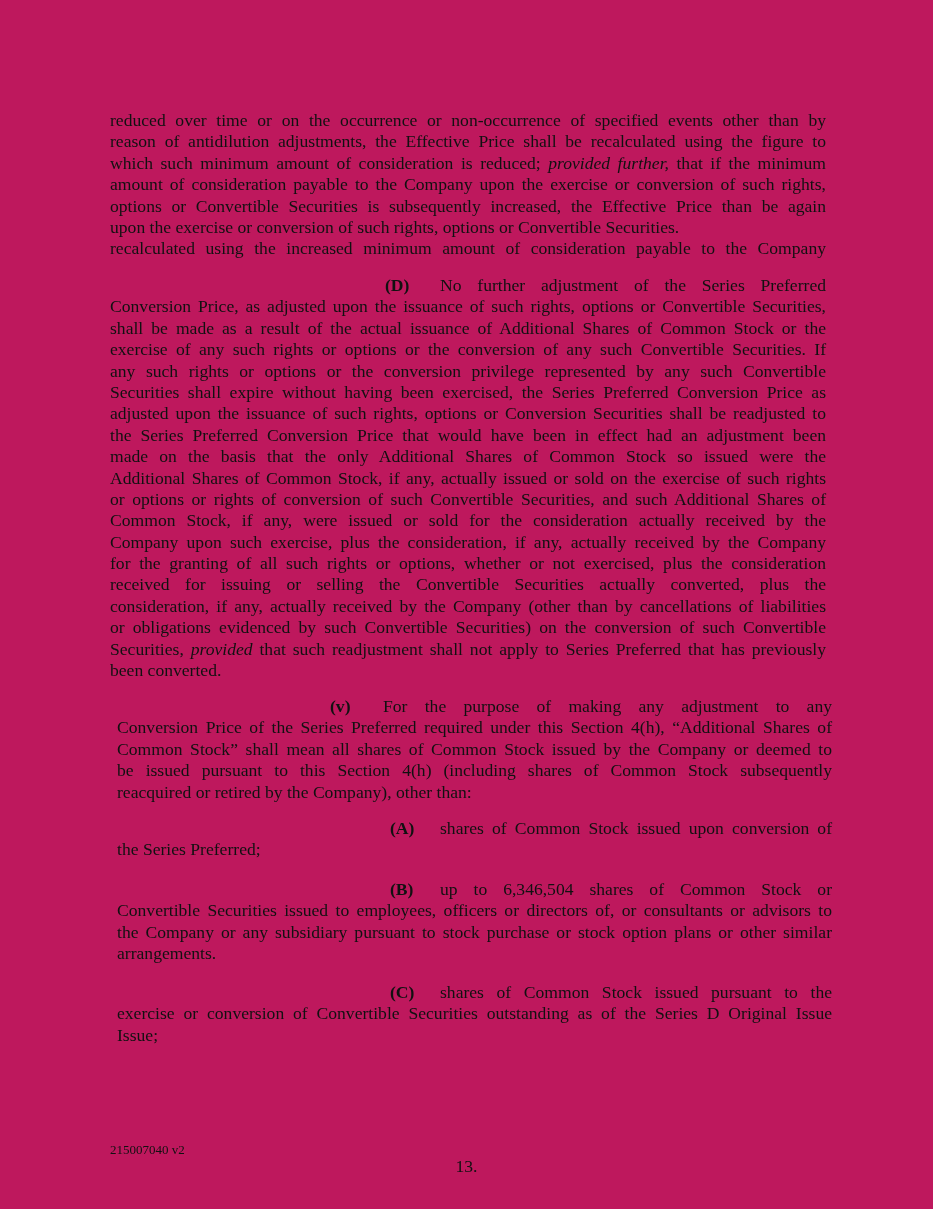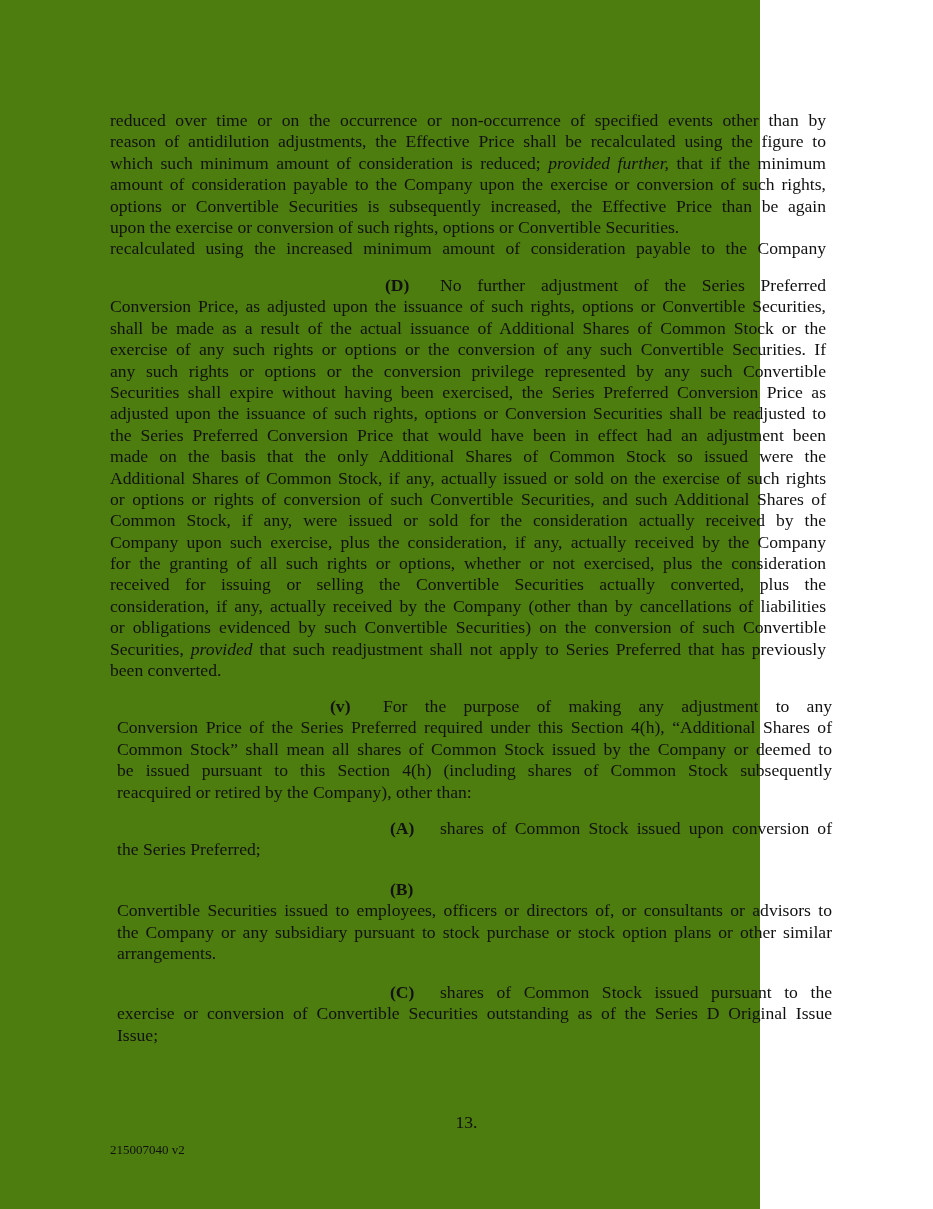--- a/index.html
+++ b/index.html
@@ -11,23 +11,23 @@
       width: 933px;
       height: 1209px;
       position: relative;
       overflow: hidden;
       font-family: "Liberation Serif", "DejaVu Serif", serif;
       color: #111111;
     }
     .page {
       position: absolute;
       left: 0; top: 0;
-      width: 760px;
+      width: 933px;
       height: 1209px;
-      background: #4d7c0f;
+      background: #be185d;
     }
     .block {
       position: absolute;
     }
     .line {
       display: block;
       height: 21.4px;
       line-height: 21.4px;
       font-size: 17.6px;
       white-space: nowrap;
@@ -58,21 +58,21 @@
       text-align: justify;
       text-align-last: justify;
       white-space: nowrap;
     }
     em { font-style: italic; }
 
     .page-number {
       position: absolute;
       left: 0;
       width: 933px;
-      top: 1112px;
+      top: 1156px;
       text-align: center;
       font-size: 17.6px;
       line-height: 20px;
     }
     .doc-id {
       position: absolute;
       left: 110px;
       top: 1143px;
       font-size: 13px;
       line-height: 14px;
@@ -137,20 +137,21 @@
       <span class="label" style="width:50px;">(A)</span>
       <span class="lead-text">shares of Common Stock issued upon conversion of</span>
     </span>
     <span class="line last">the Series Preferred;</span>
   </div>
 
   <div class="block b5">
     <span class="line firstline">
       <span style="display:inline-block;width:273px;"></span>
       <span class="label" style="width:50px;">(B)</span>
+      <span class="lead-text">up to 6,346,504 shares of Common Stock or</span>
     </span>
     <span class="line">Convertible Securities issued to employees, officers or directors of, or consultants or advisors to</span>
     <span class="line">the Company or any subsidiary pursuant to stock purchase or stock option plans or other similar</span>
     <span class="line last">arrangements.</span>
   </div>
 
   <div class="block b6">
     <span class="line firstline">
       <span style="display:inline-block;width:273px;"></span>
       <span class="label" style="width:50px;">(C)</span>

